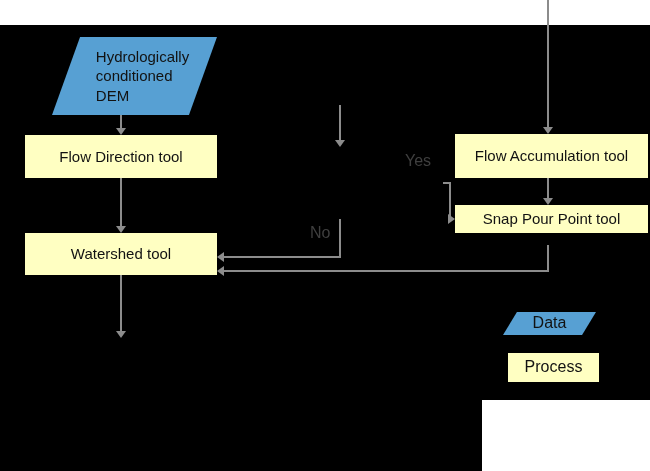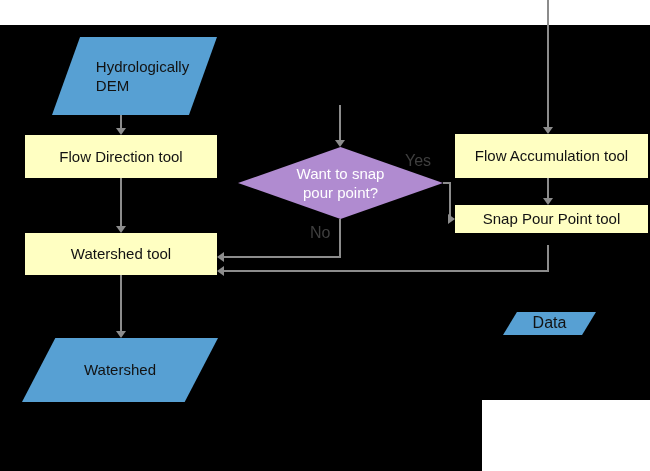--- a/index.html
+++ b/index.html
@@ -64,49 +64,46 @@
 
   <div class="vline" style="left:120px;top:275px;height:56px"></div>
   <div class="ah down" style="left:116px;top:331px"></div>
 
   <div class="edge-label" style="left:405px;top:152px">Yes</div>
   <div class="edge-label" style="left:310px;top:224px">No</div>
 
   <div class="node para left-text" style="left:52px;top:37px;width:165px;height:78px">
     <div>
       <div>Hydrologically</div>
+      <div>conditioned</div>
       <div>DEM</div>
     </div>
   </div>
 
 
   <div class="node rect" style="left:455px;top:134px;width:193px;height:44px">
     <span>Flow Accumulation tool</span>
   </div>
 
   <div class="node rect" style="left:25px;top:135px;width:192px;height:43px">
     <span>Flow Direction tool</span>
   </div>
 
-  <div class="node diamond" style="left:238px;top:147px;width:205px;height:72px">
-    <div>Want to snap</div>
-    <div>pour point?</div>
-  </div>
 
   <div class="node rect" style="left:455px;top:205px;width:193px;height:28px">
     <span>Snap Pour Point tool</span>
   </div>
 
   <div class="node rect" style="left:25px;top:233px;width:192px;height:42px">
     <span>Watershed tool</span>
   </div>
 
-  <div class="node para" style="left:22px;top:338px;width:196px;height:64px">
-    <span>Watershed</span>
-  </div>
 
   <div class="node para legend" style="left:503px;top:312px;width:93px;height:23px;clip-path:polygon(15% 0,100% 0,85% 100%,0 100%)">
     <span>Data</span>
   </div>
 
+  <div class="node rect legend" style="left:508px;top:353px;width:91px;height:29px">
+    <span>Process</span>
+  </div>
 
 
 </div>
 
 </body></html>

